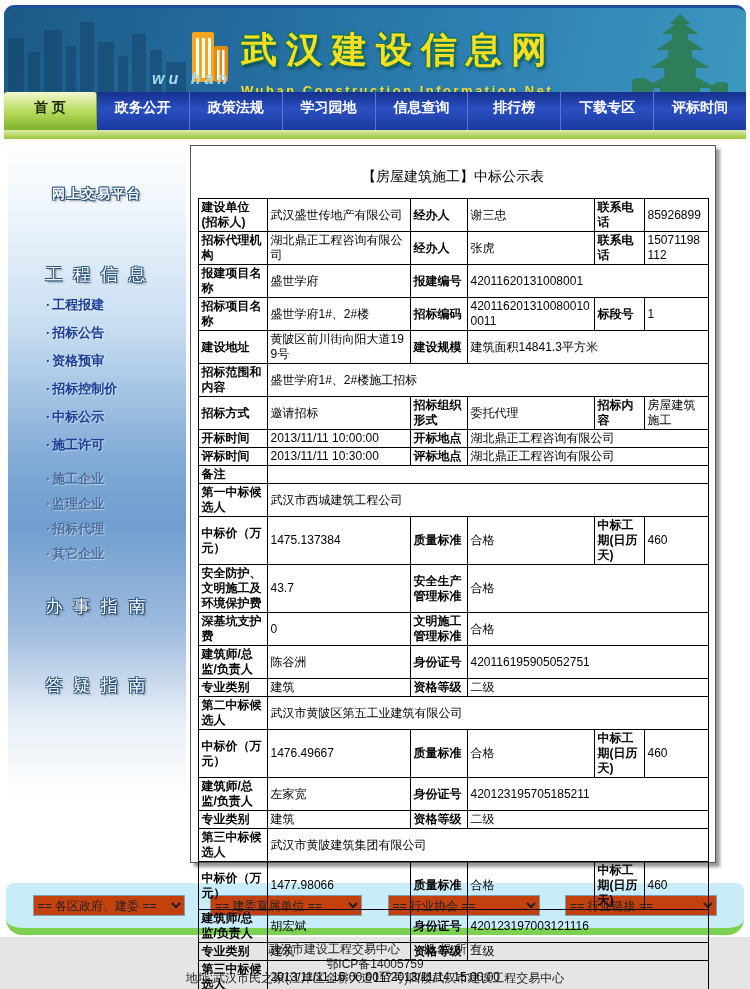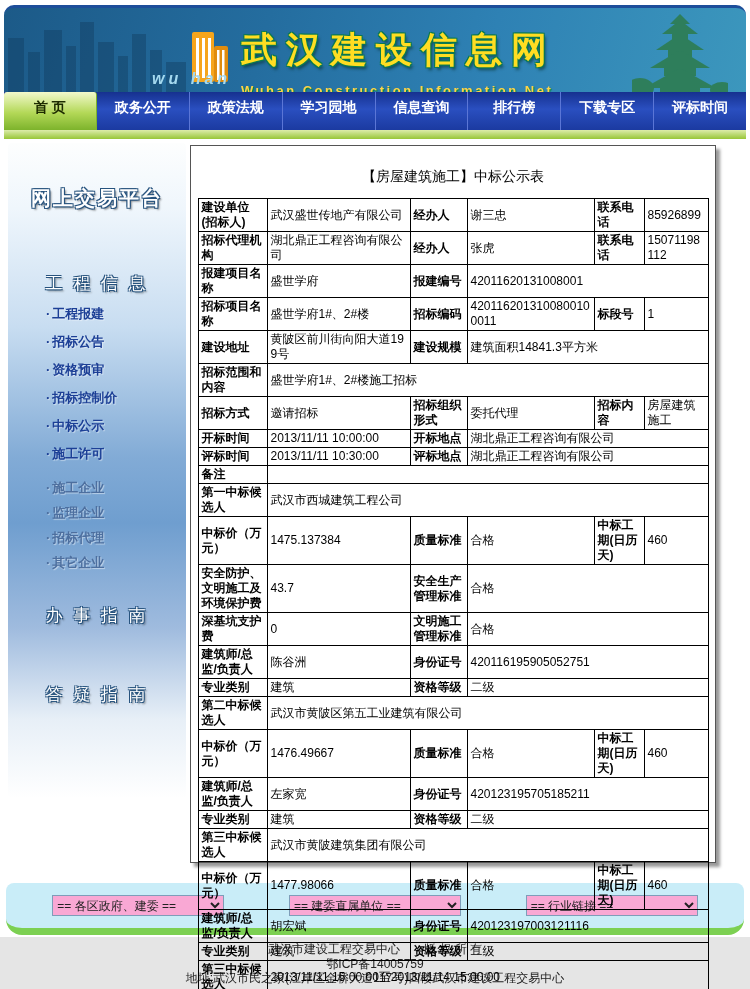--- a/index.html
+++ b/index.html
@@ -51,21 +51,21 @@
   .green-strip { margin:0 4px; height:9px; background:linear-gradient(#dcecaa,#98c637); }
   
   .content { position:relative; height:742px; background:#fff; }
   .sidebar {
     position:absolute; left:8px; top:4px; width:178px; height:655px;
     border-radius:4px;
     background:linear-gradient(180deg,#fdfefe 0%,#eff6fc 10%,#c8ddf1 28%,#82abd6 48%,#6f9ecf 58%,#9fbbde 74%,#e7eff7 88%,#ffffff 100%);
   }
   .sb-platform {
     margin-top:42px; text-align:center; color:#fff; font-weight:bold;
-    font-size:20px; letter-spacing:2px;
+    font-size:13px; letter-spacing:2px;
     text-shadow:-1px -1px 0 #27537e,1px -1px 0 #27537e,-1px 1px 0 #27537e,1px 1px 0 #27537e,2px 2px 2px rgba(0,0,0,.45);
     cursor:pointer;
   }
   .sb-title {
     text-align:center; color:#fff; font-weight:normal; font-size:17px;
     letter-spacing:3px;
     text-shadow:-1px -1px 0 #27537e,1px -1px 0 #27537e,-1px 1px 0 #27537e,1px 1px 0 #27537e,2px 2px 2px rgba(0,0,0,.45);
     cursor:pointer;
   }
   .sb-section-0 { margin-top:60px; }
@@ -91,22 +91,22 @@
     line-height:1.25; word-break:break-all; height:15px; vertical-align:middle;
   }
   table.bid td.lbl { font-weight:bold; }
   
   .bottom-bar {
     margin:2px 6px 0; height:52px; background:#c9edf8;
     border-bottom:7px solid #7cd052; border-radius:8px 8px 16px 16px;
     display:flex; align-items:center; justify-content:space-around; padding:0 14px;
   }
   .bottom-bar select {
-    width:172px; height:21px; font-size:12px; color:#222;
-    border:1px solid #7f9db9; background:#f9a8d4;
+    width:152px; height:21px; font-size:12px; color:#222;
+    border:1px solid #7f9db9; background:#c2410c;
     font-family:"Liberation Sans","DejaVu Sans",sans-serif;
   }
   
   .footer {
     margin-top:2px; background:#e5e5e5; text-align:center;
     font-size:12px; color:#222; padding:5px 0 0; line-height:1.22;
     height:59px;
   }
 </style>
 </head>
@@ -369,20 +369,21 @@
             <td colspan="5" class="val">黄陂区建设局</td>
           </tr>
         </tbody>
     </table>
   </div>
 </div>
 
 <div class="bottom-bar">
     <select><option>==  各区政府、建委  ==</option></select>
     <select><option>==  建委直属单位  ==</option></select>
+    <select><option>==  行业协会  ==</option></select>
     <select><option>==  行业链接  ==</option></select>
   </div>
 
 <div class="footer">
     <div>武汉市建设工程交易中心　　版 权 所 有</div>
     <div>鄂ICP备14005759</div>
     <div>地址:武汉市民之家(江岸区金桥大道117号)四楼武汉市建设工程交易中心</div>
   </div>
 
 </body></html>

